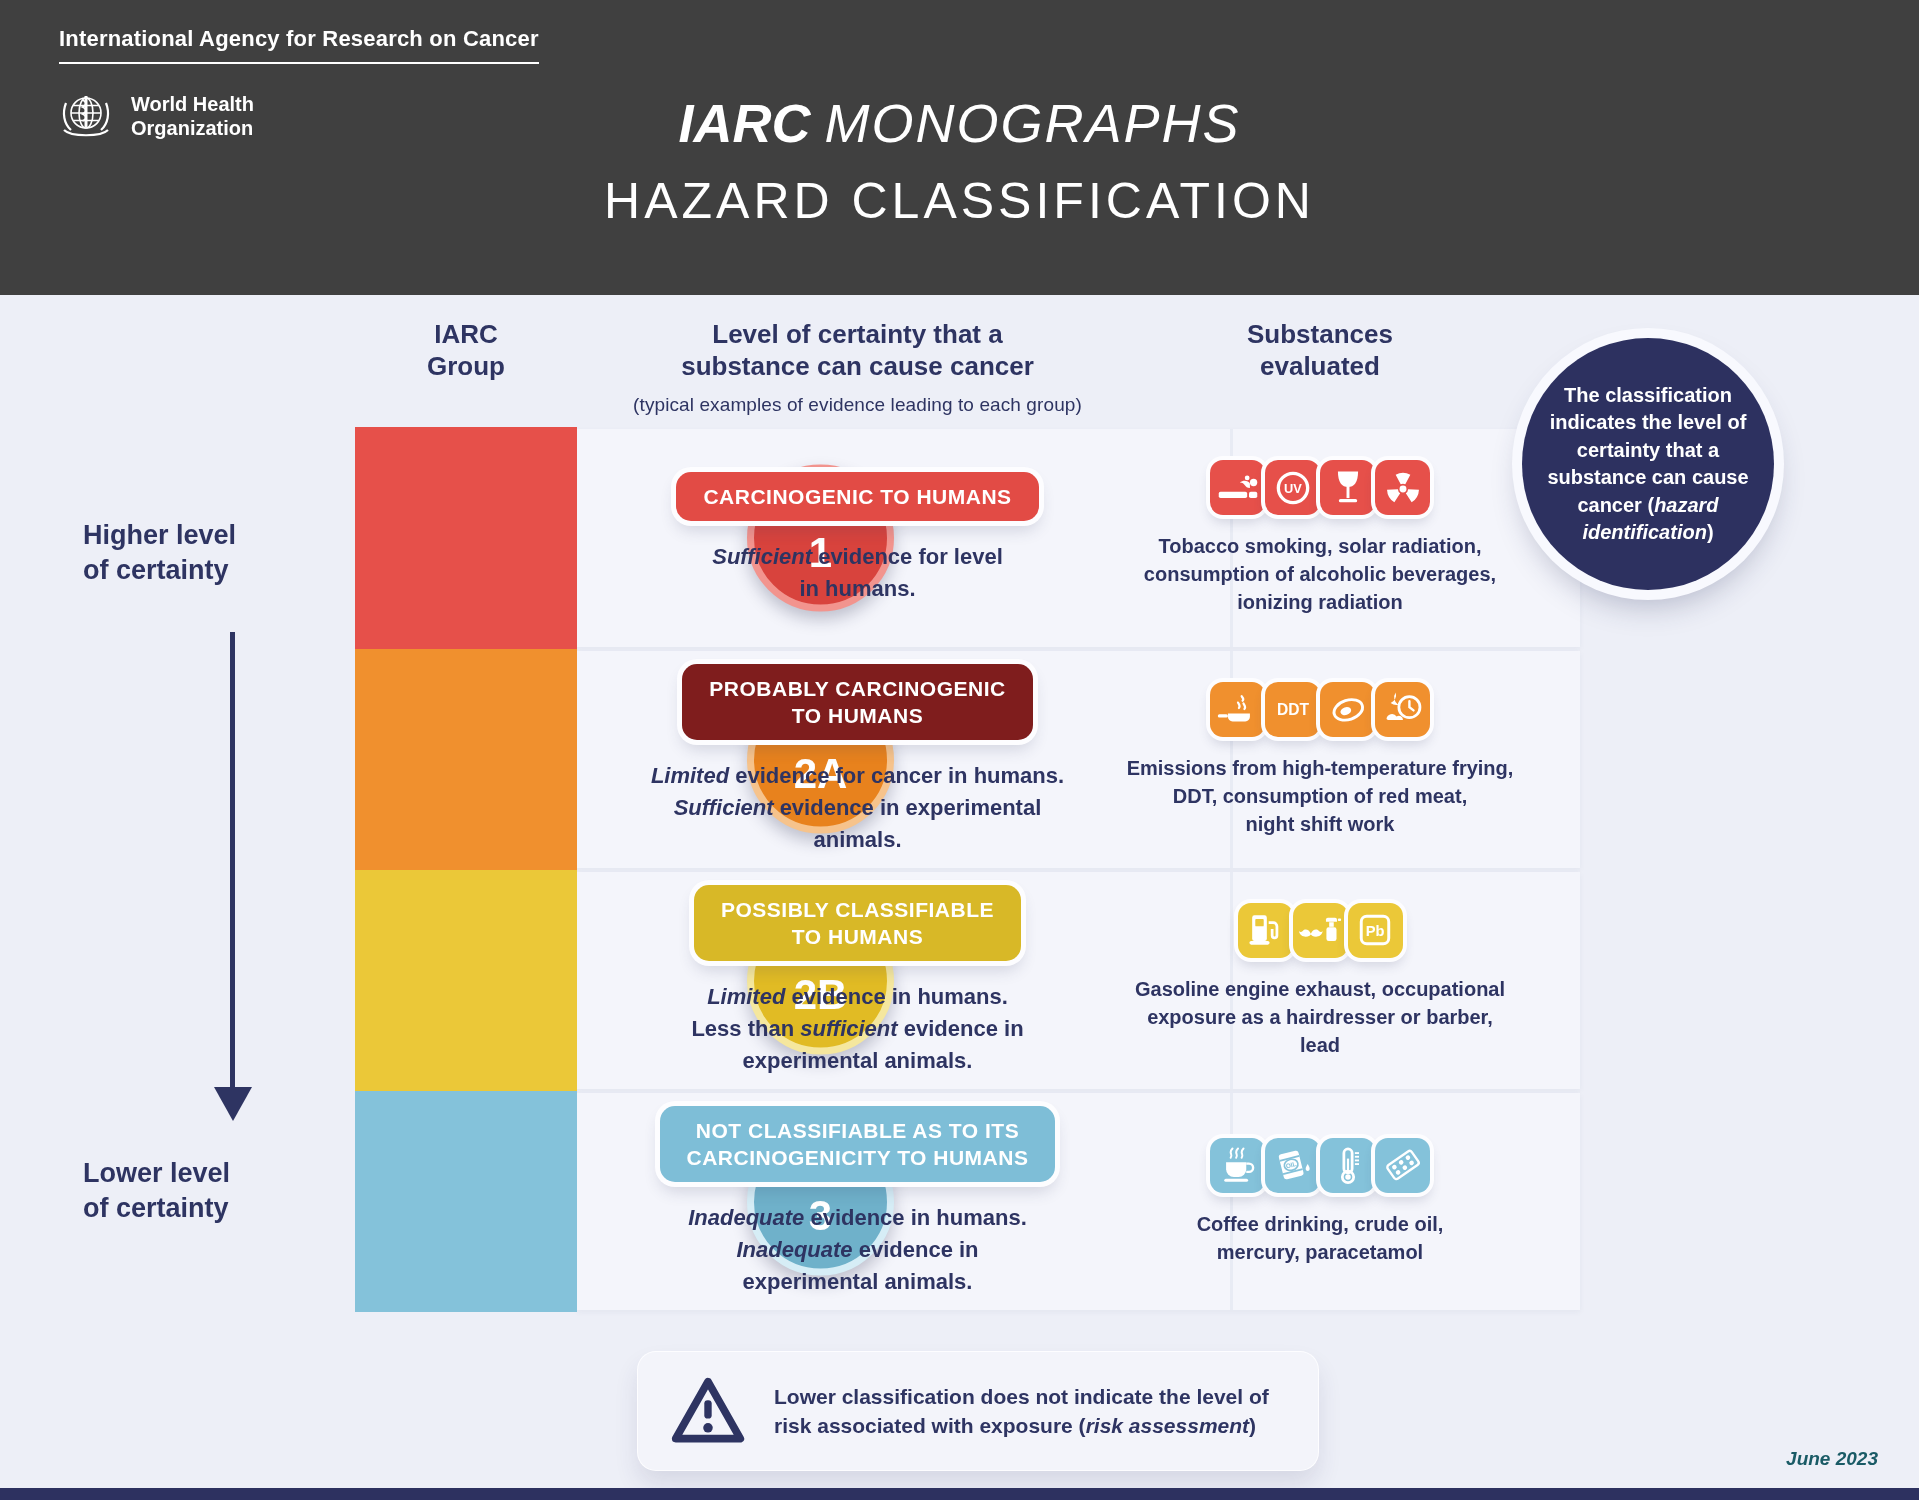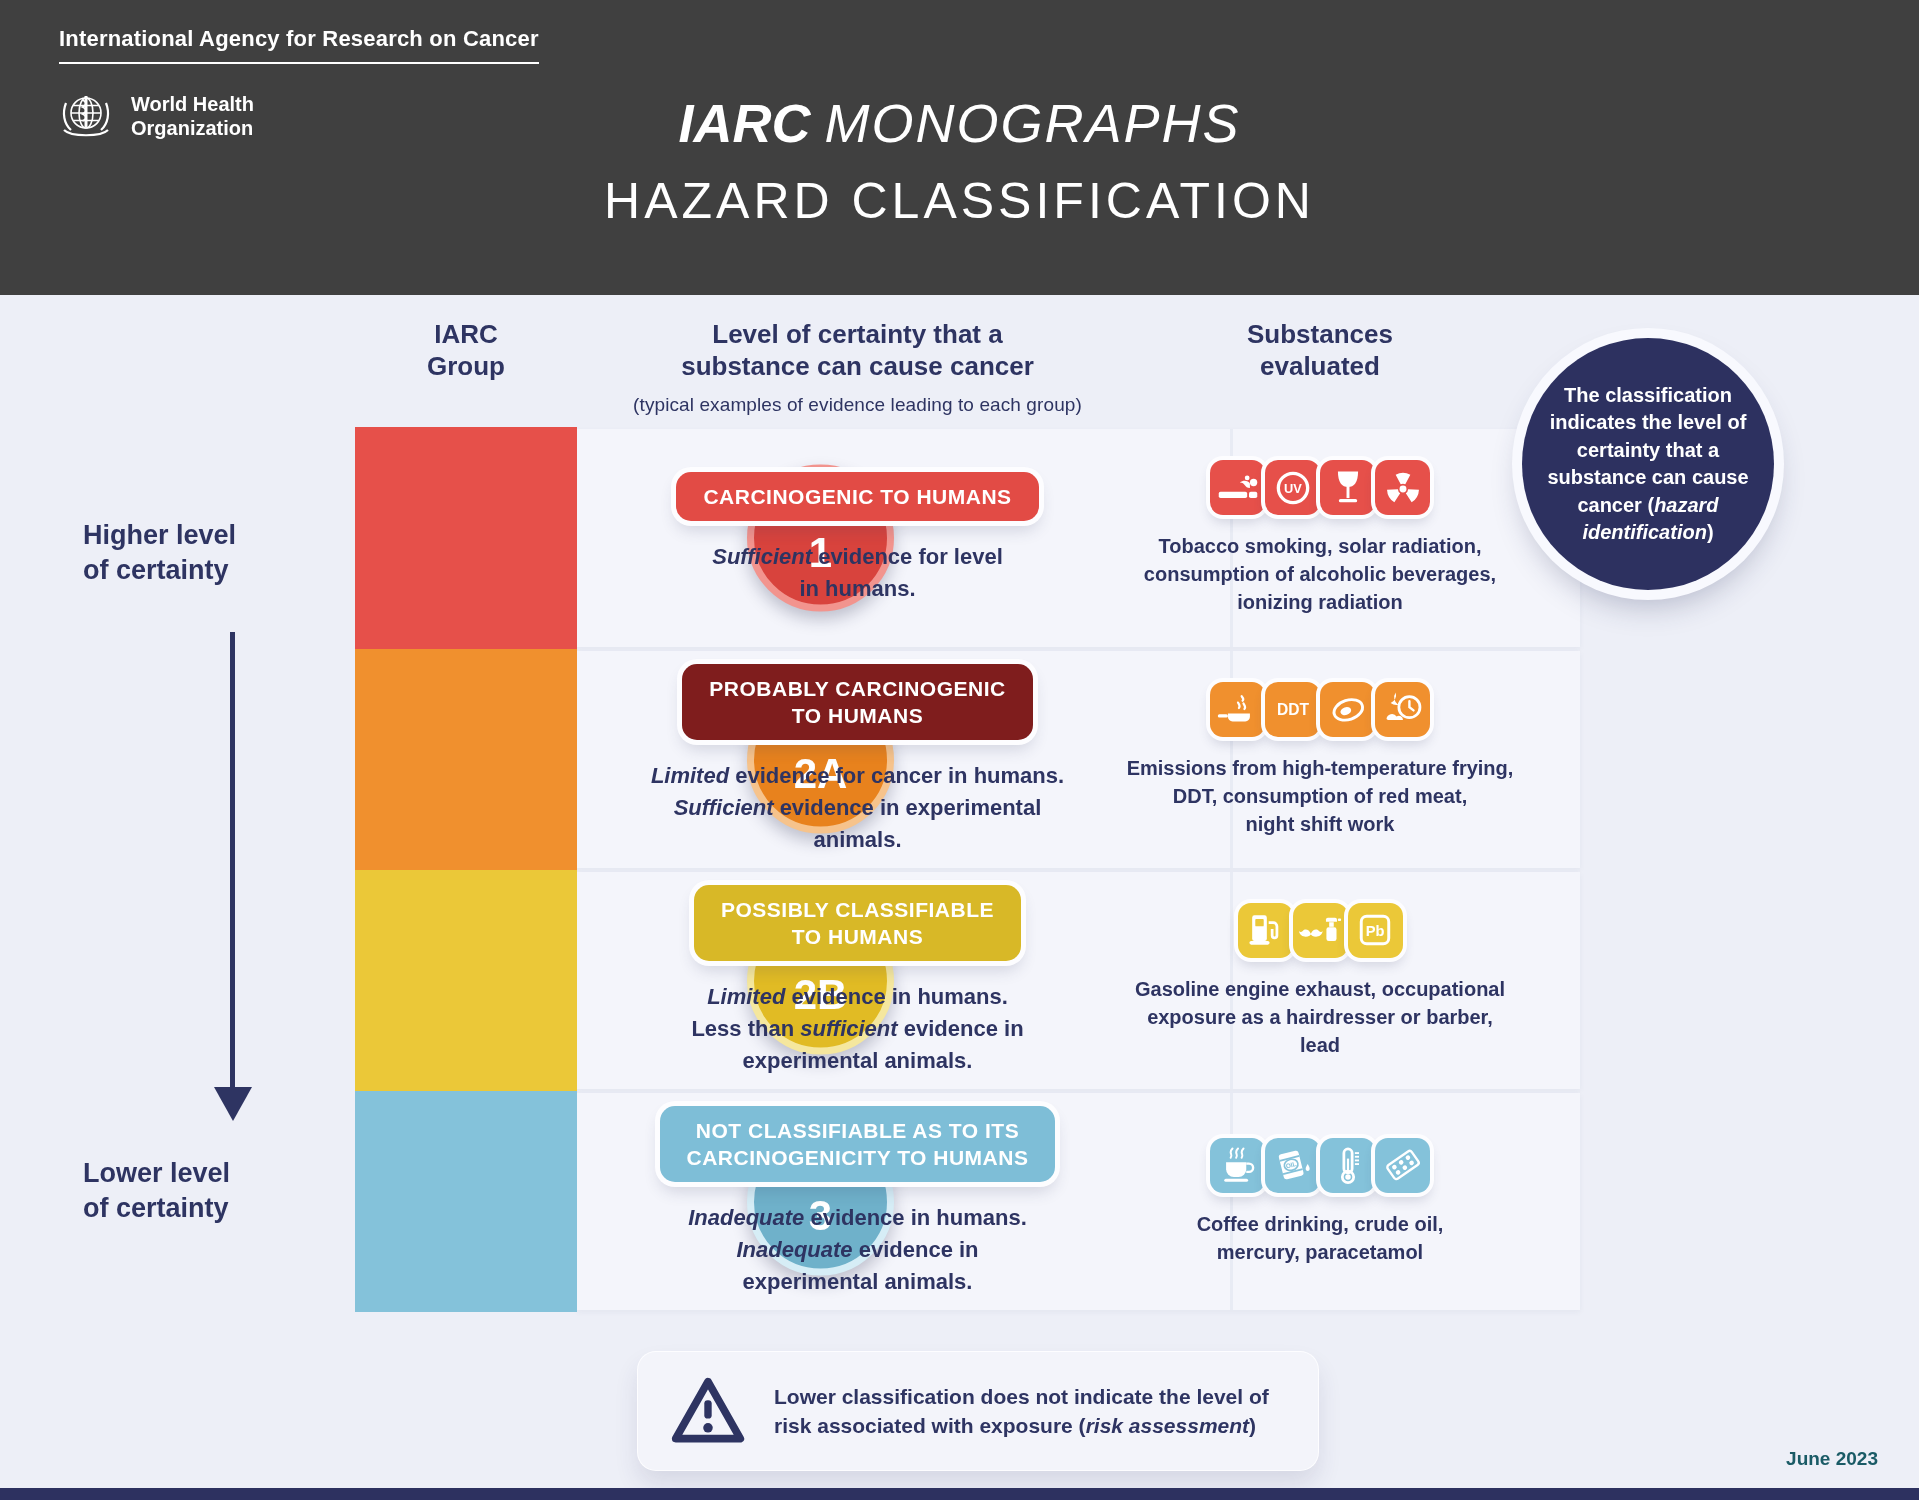--- a/index.html
+++ b/index.html
@@ -69,21 +69,21 @@
            font-size:20px;font-weight:bold;line-height:27.5px;
            box-shadow:0 0 0 10px #F8F9FE,0 16px 30px rgba(40,45,90,.28);}
 
   
   .warning{position:absolute;left:638px;top:1352px;width:680px;height:118px;background:#F3F4FA;
            border-radius:18px;box-shadow:0 0 0 1px #FDFDFF,0 14px 24px rgba(48,53,97,.12);
            display:flex;align-items:center;gap:26px;padding:0 30px;box-sizing:border-box;}
   .warning-icon{width:80px;height:74px;flex-shrink:0;}
   .warning-text{font-size:21px;font-weight:bold;line-height:29px;color:#2E3462;}
 
-  .date{position:absolute;right:41px;top:1448px;font-size:19px;font-weight:bold;color:#1A5B66;}
+  .date{position:absolute;right:41px;top:1448px;font-size:19px;font-weight:bold;font-style:italic;color:#1A5B66;}
   .bottom-strip{position:absolute;left:0;top:1488px;width:100%;height:12px;background:#2D3160;}
   .ln{display:block;}
 </style>
 </head>
 <body>
 
 <div class="stage">
 
   <div class="header">
     <div class="agency">International Agency for Research on Cancer</div>

